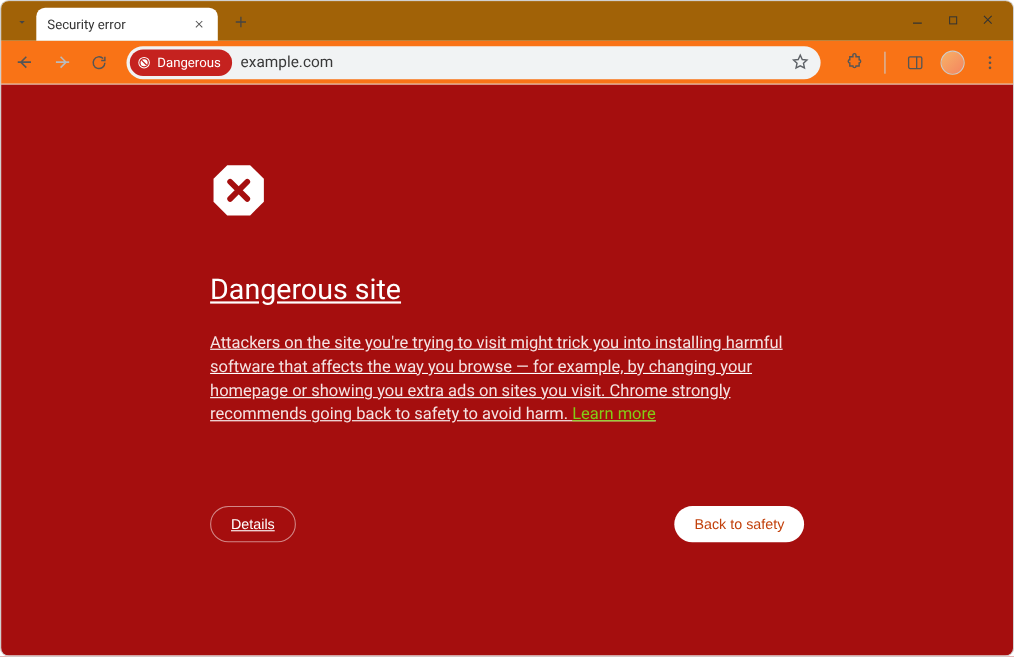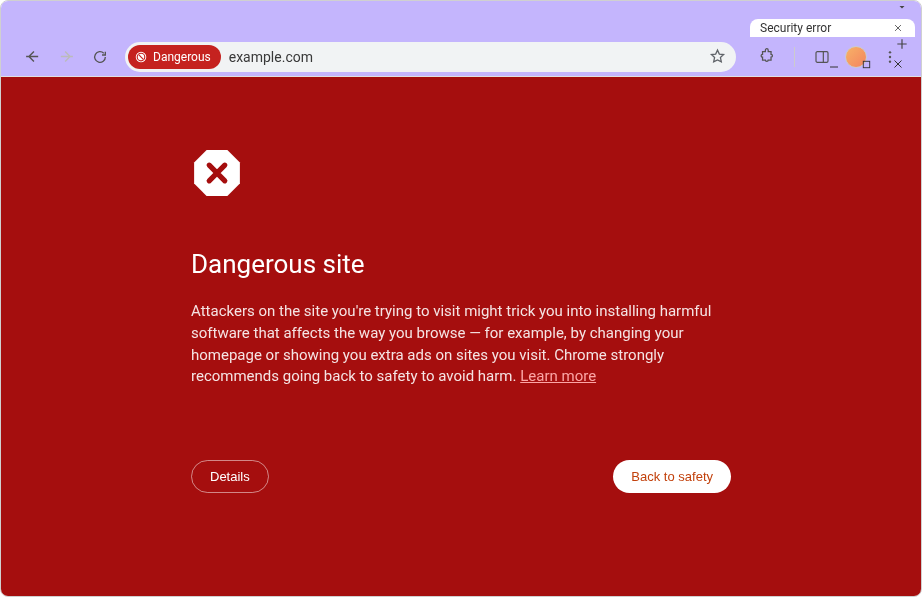--- a/index.html
+++ b/index.html
@@ -1,47 +1,47 @@
 <!DOCTYPE html>
 <html><head>
 <meta charset="utf-8">
 <style>
   * { box-sizing: border-box; margin: 0; padding: 0; }
   html, body { width: 922px; height: 597px; font-family: 'Segoe UI', Roboto, Arial, sans-serif; overflow: hidden; }
   body { border-radius: 8px; background: #fff; display: flex; flex-direction: column; border: 1px solid #d0d0d0; }
 
   
-  .titlebar { height: 36px; background: #c4b5fd; display: flex; align-items: flex-end; padding: 0 6px 0 6px; position: relative; flex-direction: column; }
+  .titlebar { height: 36px; background: #a16207; display: flex; align-items: flex-end; padding: 0 6px 0 6px; position: relative; }
   .tab-dropdown { width: 22px; height: 22px; display:flex; align-items:center; justify-content:center; margin: 0 2px 6px 2px; color:#444; cursor:pointer; }
   .tab { background: #fff; height: 30px; border-radius: 8px 8px 0 0; min-width: 165px; display: flex; align-items: center; padding: 0 8px 0 10px; font-size: 12px; color: #333; margin-bottom: 0; position:relative; }
   .tab .close { margin-left: auto; width: 18px; height:18px; display:flex; align-items:center; justify-content:center; color:#555; cursor:pointer; }
   .new-tab { width: 26px; height:26px; display:flex; align-items:center; justify-content:center; margin: 0 0 4px 8px; color:#444; cursor:pointer; border-radius:50%; }
   .window-controls { margin-left: auto; display:flex; align-items:center; gap: 14px; padding: 0 8px 10px 0; color:#333; }
   .window-controls .ctl { width:18px; height:18px; display:flex; align-items:center; justify-content:center; cursor:pointer; }
 
   
-  .toolbar { height: 40px; background: #c4b5fd; display:flex; align-items:center; padding: 0 16px; gap: 4px; border-bottom: 1px solid #e0e0e0; }
+  .toolbar { height: 40px; background: #f97316; display:flex; align-items:center; padding: 0 6px; gap: 4px; border-bottom: 1px solid #e0e0e0; }
   .tbtn { width: 30px; height: 30px; display:flex; align-items:center; justify-content:center; color:#555; cursor:pointer; border-radius:50%; }
   .tbtn.disabled { color:#bbb; cursor:default; }
   .omnibox { flex: 1; height: 30px; background: #f1f3f4; border-radius: 15px; display:flex; align-items:center; padding: 0 10px 0 3px; gap: 8px; margin: 0 6px; max-width: 720px; }
   .danger-chip { background: #c5221f; color:#fff; height:24px; border-radius:12px; display:flex; align-items:center; padding: 0 10px 0 6px; font-size:12px; gap:5px; cursor:pointer; }
   .danger-chip .dot { width:14px; height:14px; }
   .url { font-size: 14px; color:#393939; flex:1; outline:none; }
   .star { color:#5f6368; cursor:pointer; }
   .right-icons { display:flex; align-items:center; gap: 8px; margin-left: 6px; }
   .avatar { width: 22px; height:22px; border-radius:50%; background: linear-gradient(135deg,#f7b267,#f4845f); border:1px solid #ccc; }
   .vdiv { width:1px; height:20px; background:#ccc; margin: 0 4px; }
 
   
-  .content { flex:1; background:#a50e0e; color:#fff; overflow:hidden; position:relative; }
+  .content { flex:1; background:#a50e0e; color:#fff; overflow:hidden; position:relative;text-decoration:underline; }
   .panel { max-width: 560px; margin: 70px auto 0 auto; padding: 0 10px; }
   .warn-icon { width: 52px; height: 52px; margin-bottom: 50px; }
   .title { font-size: 26px; font-weight: 400; margin-bottom: 22px; }
   .body { font-size: 15px; line-height: 1.45; color: #f5e3e3; }
-  .body a { color:#fca5a5; text-decoration:underline; cursor:pointer;margin-top:45px; }
+  .body a { color:#84cc16; text-decoration:underline; cursor:pointer;margin-top:45px; }
   .actions { display:flex; justify-content:space-between; align-items:flex-start; margin-top: 72px; }
   .btn-details { background:transparent; color:#fff; border:1px solid rgba(255,255,255,0.5); padding: 8px 18px; border-radius: 18px; font-size:13px; cursor:pointer; }
   .btn-safety { background:#fff; color:#c2410c; border:none; padding: 9px 18px; border-radius: 18px; font-size:13px; font-weight:500; cursor:pointer; }
 
   svg { display:block; }
 </style>
 </head>
 <body>
 
 <div class="titlebar">

